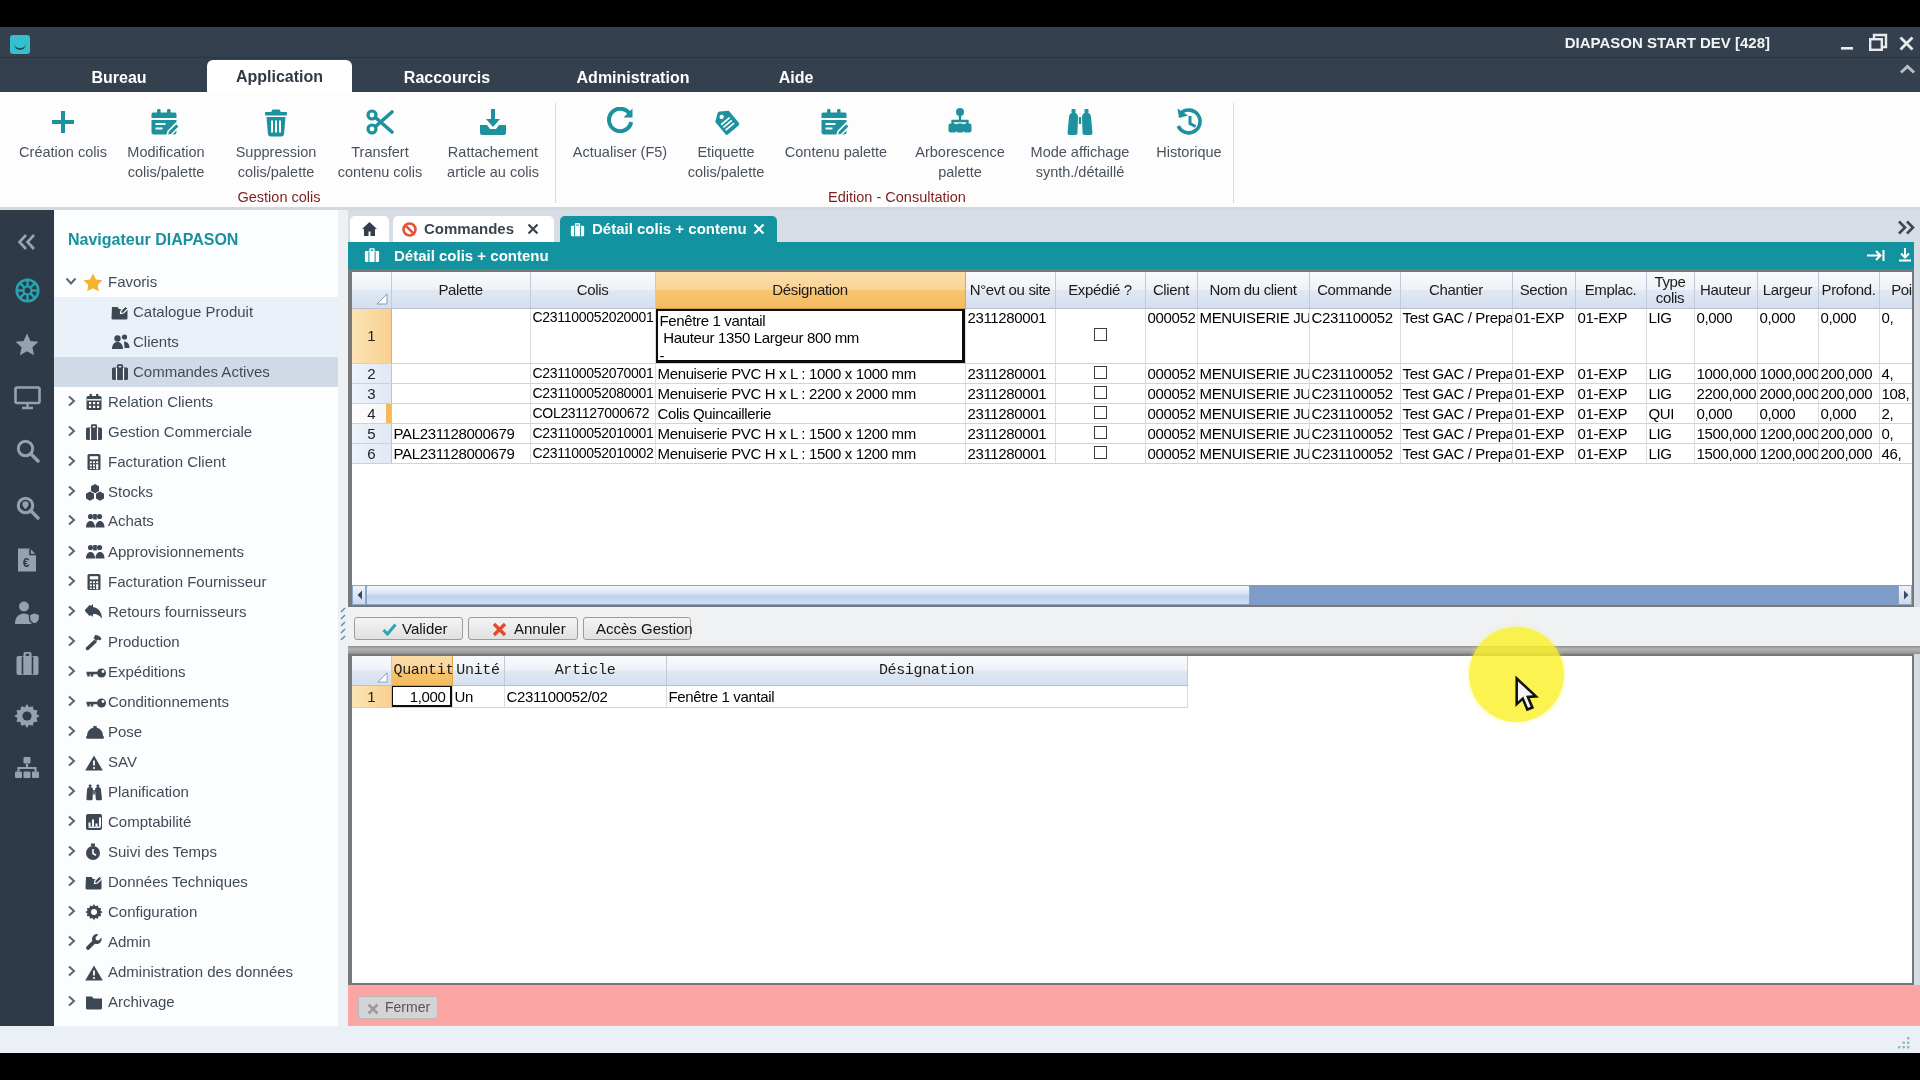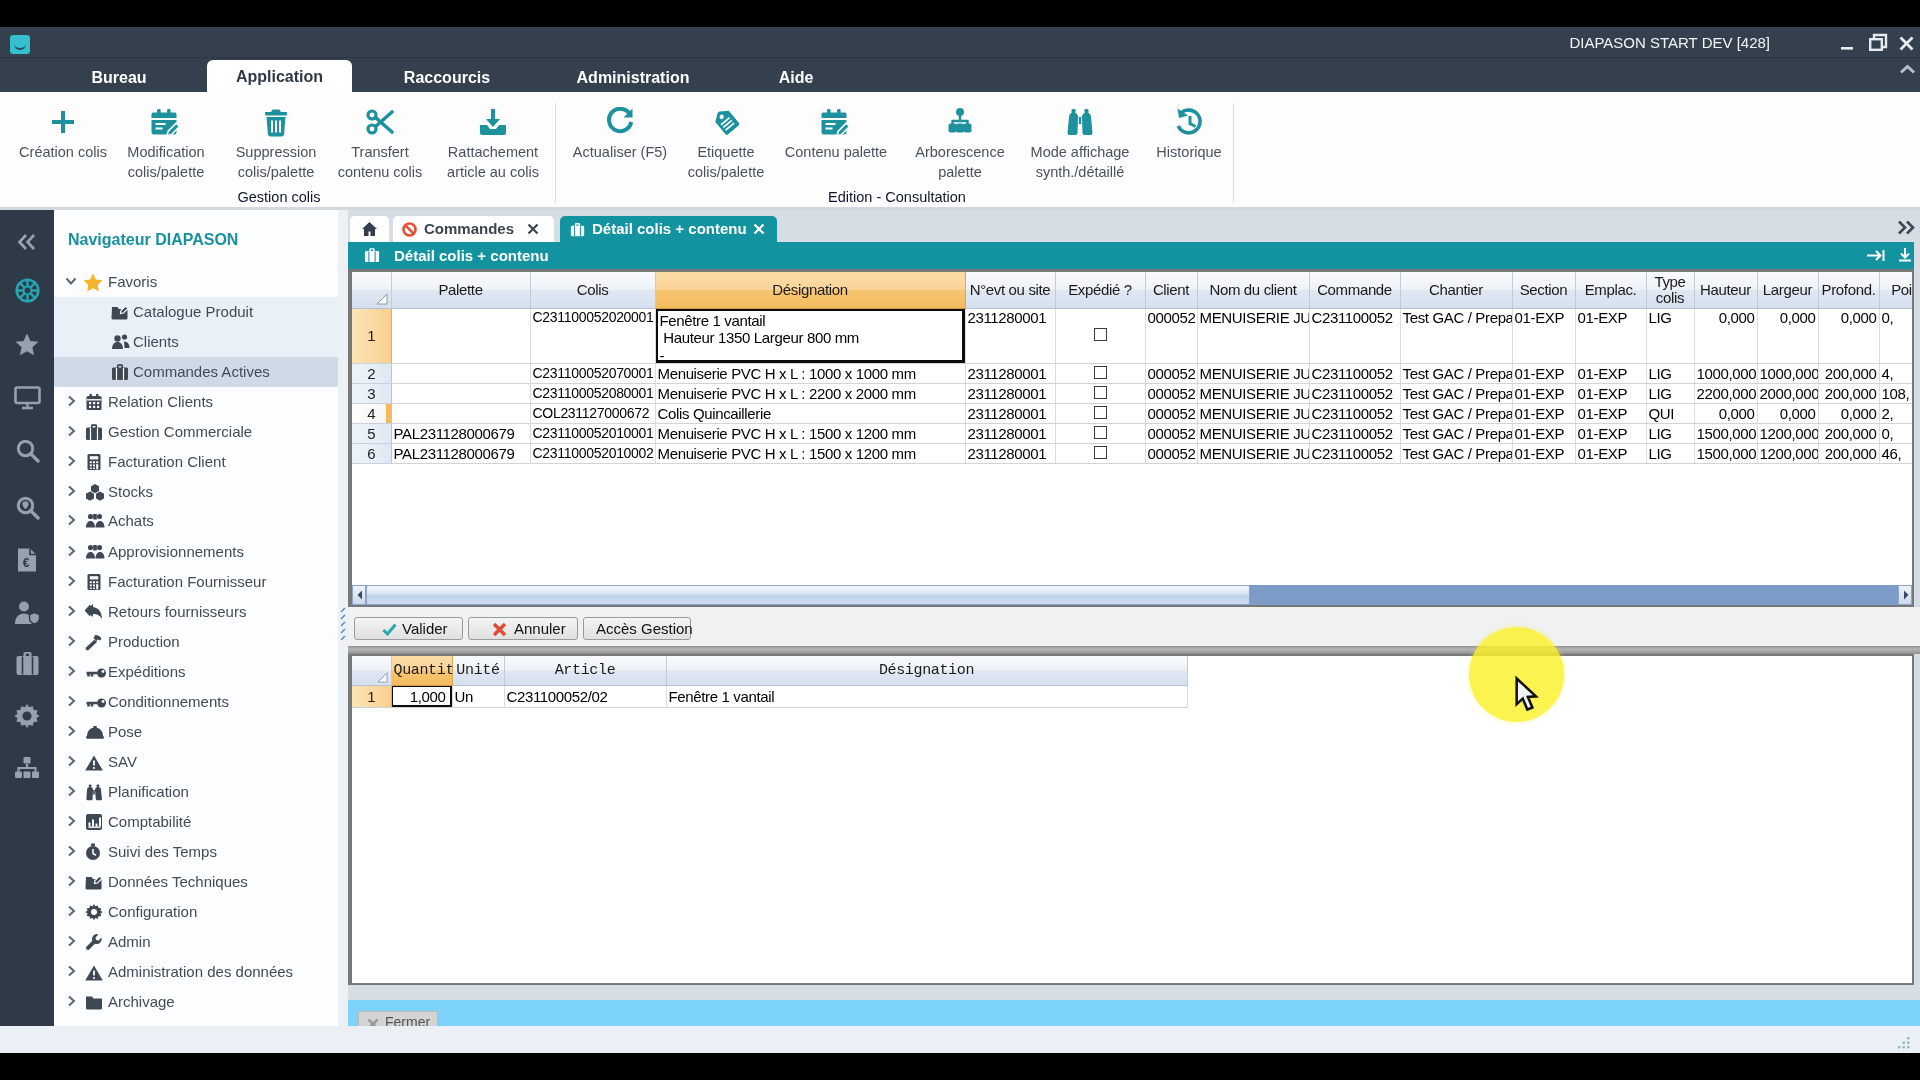--- a/index.html
+++ b/index.html
@@ -3,31 +3,31 @@
 <meta charset="utf-8">
 <style>
 * { margin:0; padding:0; box-sizing:border-box; }
 html,body { width:1920px; height:1080px; overflow:hidden; background:#000; }
 body { font-family:"Liberation Sans", sans-serif; position:relative; }
 .abs { position:absolute; }
 
 #titlebar { left:0; top:27px; width:1920px; height:30px; background:#35404e; }
 #appicon { left:10px; top:35px; width:20px; height:19px; background:#35bfcf; border-radius:3px; }
 #appicon:after { content:""; position:absolute; left:4px; top:8px; width:12px; height:5px; border-bottom:2.5px solid #20525c; border-radius:0 0 6px 6px; }
-#wintitle { left:1450px; top:34px; width:320px; height:18px; color:#f2f4f6; font-size:15px; font-weight:normal; text-align:right; letter-spacing:0px; }
+#wintitle { left:1450px; top:34px; width:320px; height:18px; color:#f2f4f6; font-size:15px; font-weight:bold; text-align:right; letter-spacing:0px; }
 .winbtn { top:36px; color:#e8ebee; }
 #tabrow { left:0; top:57px; width:1920px; height:35px; background:#35404e; border-top:1px solid #2a333f; }
 .mtab { position:absolute; top:63px; height:29px; line-height:29px; color:#fff; font-size:16px; font-weight:bold; text-align:center; }
 #apptab { position:absolute; left:207px; top:60px; width:145px; height:32px; background:#fff; border-radius:6px 6px 0 0; color:#2d3946; font-size:16px; font-weight:bold; text-align:center; line-height:34px; }
 
 #ribbon { left:0; top:92px; width:1920px; height:118px; background:#fdfdfe; border-bottom:3px solid #d3d8dd; }
 .ritem { position:absolute; top:15px; text-align:center; color:#49525c; font-size:14.5px; line-height:19.5px; }
 .ricon { display:block; margin:0 auto 6px auto; }
 .rsep { position:absolute; top:11px; width:1px; height:100px; background:#d9dde1; }
-.rgroup { position:absolute; top:97px; height:16px; color:#0f172a; font-size:14.5px; text-align:center; width:220px; }
+.rgroup { position:absolute; top:97px; height:16px; color:#7f1d1d; font-size:14.5px; text-align:center; width:220px; }
 
 #sidebar { left:0; top:210px; width:54px; height:816px; background:#2f3a48; }
 .sico { position:absolute; left:0; width:54px; text-align:center; color:#96a1af; }
 
 #nav { left:54px; top:210px; width:284px; height:816px; background:#fcfdfe; }
 #navtitle { position:absolute; left:14px; top:21px; color:#18919d; font-size:16px; font-weight:bold; }
 .trow { position:absolute; left:0; width:284px; height:30px; }
 .trow .chev { position:absolute; left:10px; top:7px; width:14px; height:14px; color:#5c6670; }
 .trow .lbl { position:absolute; left:54px; top:6px; font-size:15px; color:#414b57; white-space:nowrap; }
 .trow .ico { position:absolute; left:31px; top:6px; width:18px; height:18px; color:#3e4854; }
@@ -38,36 +38,36 @@
 
 .dtab { position:absolute; top:6px; height:26px; background:#fff; border-radius:5px 5px 0 0; }
 #band { position:absolute; left:0px; top:32px; width:1566px; height:27px; background:#12939f; }
 
 #grid1wrap { position:absolute; left:0px; top:59px; width:1566px; height:338px; background:#fff; border:2px solid #787878; border-top:3px solid #787878; border-left:4px solid #787878; overflow:hidden; }
 
 #btnrow { position:absolute; left:0; top:397px; width:1572px; height:39px; background:#f0f1f2; }
 .wbtn { position:absolute; top:10px; height:23px; white-space:nowrap; background:linear-gradient(#f4f4f4,#e0e0e0); border:1px solid #9b9b9b; border-radius:3px; font-size:15px; color:#111; text-align:center; }
 #hsplit { position:absolute; left:0; top:436px; width:1572px; height:8px; background:linear-gradient(#8f8f8f,#b5b5b5 40%,#8f8f8f); }
 #grid2wrap { position:absolute; left:0px; top:444px; width:1566px; height:331px; background:#fff; border:2px solid #787878; border-left:4px solid #787878; overflow:hidden; }
-#fermerrow { position:absolute; left:0; top:775px; width:1572px; height:41px; background:#7dd3fc;margin-top:15px; }
+#fermerrow { position:absolute; left:0; top:775px; width:1572px; height:41px; background:#fca5a5; }
 
 #statusbar { left:0; top:1026px; width:1920px; height:27px; background:#eaf0f6; }
 #blackbottom { left:0; top:1053px; width:1920px; height:27px; background:#000; }
 
 table.grid { border-collapse:collapse; table-layout:fixed; font-size:15px; letter-spacing:-0.35px; }
 table.grid td, table.grid th { overflow:hidden; white-space:nowrap; padding:0 2px; font-weight:normal; }
 th.h { background:linear-gradient(#f8fafc, #eef2f8 48%, #dfe7f2 52%, #d5dfee); border-right:1px solid #c3cbd9; border-bottom:1px solid #b6c2d4; color:#1b1b1b; }
 th.ho { background:linear-gradient(#fbdda8, #fad398 48%, #f6c470 52%, #f4bb5e); border-right:1px solid #dda750; border-bottom:1px solid #cf9a40; color:#1b1b1b; }
 td.rn { background:linear-gradient(90deg,#eef3fa,#dfe8f3); border-right:1px solid #b9c5d6; border-bottom:1px solid #c9d2df; text-align:center; color:#222; }
 td.c { border-right:1px solid #dcdcdc; border-bottom:1px solid #d4d4d4; color:#000; }
 .cb { display:inline-block; width:13px; height:13px; border:1.6px solid #3c3c3c; background:#fff; }
 #t1 { position:absolute; left:0; top:0; width:1572px; }
 #t1 td, #t1 th { height:20px; }
 #t1 col, #t2 col { }
-td.r { text-align:right; }
+td.r { text-align:left; }
 td.ct { text-align:center; }
 td.rn.o1 { background:linear-gradient(90deg,#fce4b6,#f8cf8e); border-right:1px solid #e0b06a; }
 td.rn.o4 { background:linear-gradient(90deg,#fdfdfd,#f6f6f6 88%,#f5b95c 88%); }
 .toprow td { vertical-align:top; } .toprow td.rn { vertical-align:middle; }
 #editcell { border:3px solid #0c0c0c; height:55px; margin:-1px 0 0 -1px; padding:1px 2px; background:#fff; line-height:17.5px; font-size:15px; }
 #editcell2 { border:2px solid #0c0c0c; height:22px; margin:-1px 0 0 -1px; padding:0 4px; background:#fff; line-height:19px; font-size:15px; text-align:right; }
 #hscroll { position:absolute; left:0; bottom:0; width:1560px; height:20px; background:#7d9cc8; }
 .sbtn { position:absolute; top:0; width:14px; height:20px; background:linear-gradient(#eef3fa,#ccdaed); border:1px solid #8ba6c8; }
 #sthumb { position:absolute; left:14px; top:0; width:884px; height:20px; background:linear-gradient(#f4f8fd,#d5e2f3 45%,#bfd2ea 55%,#cfdff2); border:1px solid #8ba6c8; border-radius:2px; }
 #t2 { position:absolute; left:0; top:0; width:835px; }

